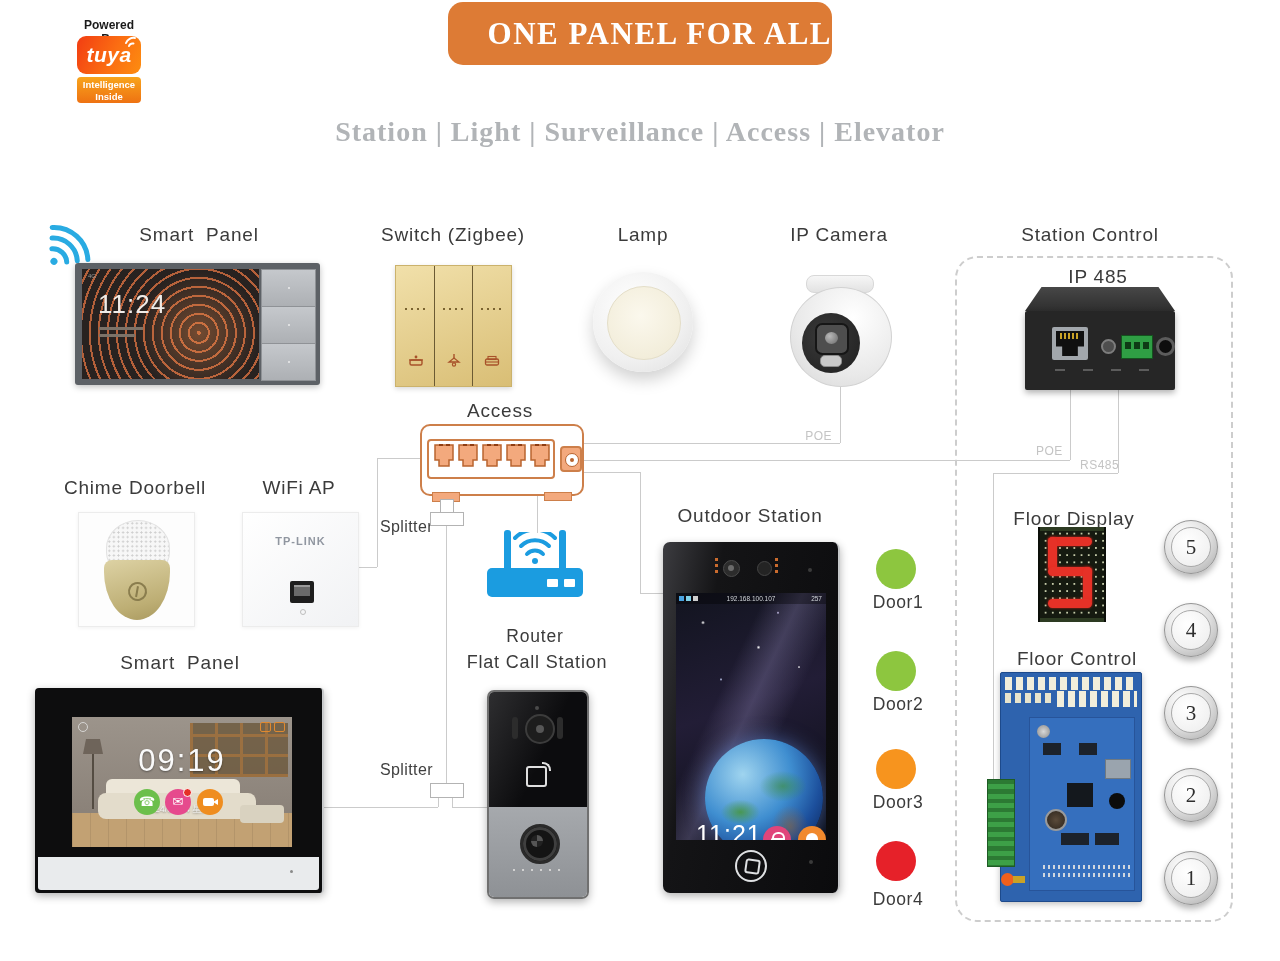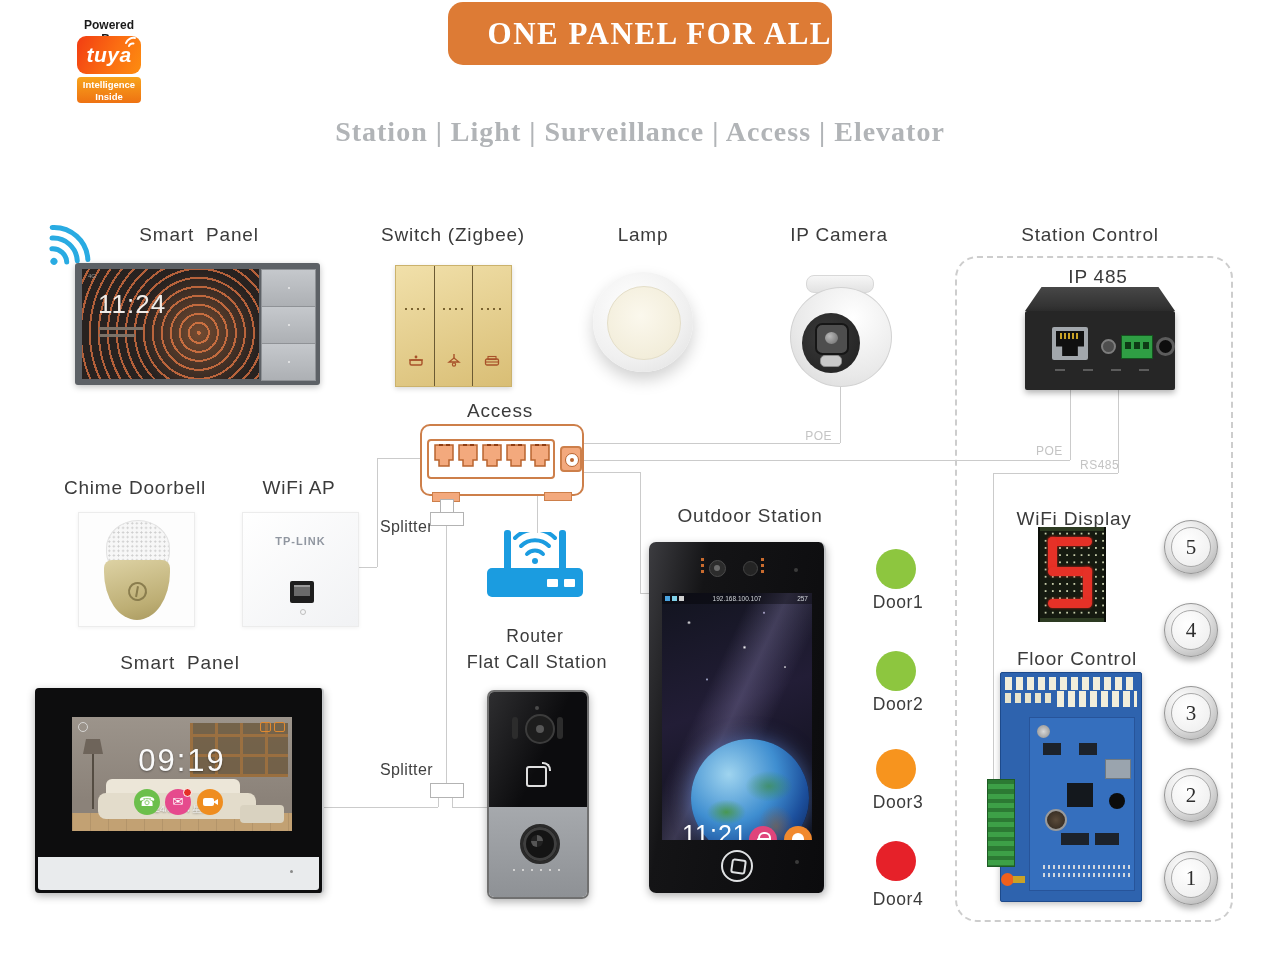--- a/index.html
+++ b/index.html
@@ -189,21 +189,21 @@
       <div class="abs" style="left:96px;top:24px;width:30px;height:22px;background:#2f9e44;border:1px solid #14521e;">
         <div class="abs" style="left:3px;top:6px;width:6px;height:7px;background:#0e3b15;"></div>
         <div class="abs" style="left:12px;top:6px;width:6px;height:7px;background:#0e3b15;"></div>
         <div class="abs" style="left:21px;top:6px;width:6px;height:7px;background:#0e3b15;"></div>
       </div>
       <div class="abs" style="left:131px;top:26px;width:13px;height:13px;border-radius:50%;background:#0d0d0d;border:3px solid #5c5c5c;"></div>
       <div class="abs" style="left:30px;top:58px;width:96px;height:2px;background:repeating-linear-gradient(90deg,#5c5c5c 0 10px,transparent 10px 28px);"></div>
     </div>
   </div>
 
-  <div class="lbl" style="left:1074px;top:508px;">WiFi Display</div>
+  <div class="lbl" style="left:1074px;top:508px;">Floor Display</div>
   <div class="abs" style="left:1038px;top:527px;width:64px;height:95px;background:#151a10;border-left:2px solid #0c0f09;border-right:2px solid #0c0f09;
               background-image:radial-gradient(#c4caa8 1.2px,transparent 1.4px);background-size:7.2px 7.2px;background-position:2px 3px;">
     <div class="abs" style="left:0;top:0;width:64px;height:4px;background:#2d3b22;"></div>
     <div class="abs" style="left:0;top:91px;width:64px;height:4px;background:#2d3b22;"></div>
     <div class="fseg" style="left:8px;top:10px;width:44px;height:9px;"></div>
     <div class="fseg" style="left:8px;top:10px;width:9px;height:34px;"></div>
     <div class="fseg" style="left:8px;top:40px;width:44px;height:9px;"></div>
     <div class="fseg" style="left:43px;top:40px;width:9px;height:38px;"></div>
     <div class="fseg" style="left:8px;top:72px;width:44px;height:9px;"></div>
   </div>
@@ -317,21 +317,21 @@
       <path d="M2 6 A 28 28 0 0 1 42 6" stroke="#1b9ce0" stroke-width="4" fill="none" stroke-linecap="round"></path>
     </svg>
     <div class="abs" style="left:0;top:38px;width:96px;height:29px;background:#1b9ce0;border-radius:5px;">
       <div class="abs" style="left:60px;top:11px;width:11px;height:8px;background:#fff;border-radius:1px;"></div>
       <div class="abs" style="left:77px;top:11px;width:11px;height:8px;background:#fff;border-radius:1px;"></div>
     </div>
   </div>
   <div class="abs" style="left:535px;top:598px;transform:translateX(-50%);font-size:17.5px;color:#3b3b3b;letter-spacing:.8px;margin-top:28px;">Router</div>
 
   <div class="lbl" style="left:750px;top:505px;">Outdoor Station</div>
-  <div class="abs" style="left:649px;top:542px;width:175px;height:351px;border-radius:7px;
+  <div class="abs" style="left:663px;top:542px;width:175px;height:351px;border-radius:7px;
               background:linear-gradient(100deg,#3c3c40 0%,#141416 26%,#0b0b0d 100%);
               border-right:2px solid #c6c8ca;box-shadow:0 3px 8px rgba(0,0,0,.3);">
     <div class="abs" style="left:52px;top:16px;width:3px;height:16px;background:repeating-linear-gradient(180deg,#c96b2e 0 3px,transparent 3px 6px);"></div>
     <div class="abs" style="left:60px;top:18px;width:15px;height:15px;border-radius:50%;background:#2c2c2c;border:1px solid #4a4a4a;">
       <div class="abs" style="left:4px;top:4px;width:6px;height:6px;border-radius:50%;background:#6b6b6b;"></div>
       </div>
     <div class="abs" style="left:94px;top:19px;width:13px;height:13px;border-radius:50%;background:#242424;border:1px solid #444;"></div>
     <div class="abs" style="left:112px;top:16px;width:3px;height:16px;background:repeating-linear-gradient(180deg,#c96b2e 0 3px,transparent 3px 6px);"></div>
     <div class="abs" style="left:145px;top:26px;width:4px;height:4px;border-radius:50%;background:#3b3b3b;"></div>
 
@@ -380,21 +380,21 @@
   <div class="door-lbl" style="left:898px;top:592px;">Door1</div>
   <div class="door" style="left: 876px; top: 651px; background: rgb(141, 198, 63);"></div>
   <div class="door-lbl" style="left:898px;top:694px;">Door2</div>
   <div class="door" style="left: 876px; top: 749px; background: rgb(247, 148, 30);"></div>
   <div class="door-lbl" style="left:898px;top:792px;">Door3</div>
   <div class="door" style="left: 876px; top: 841px; background: rgb(230, 33, 41);"></div>
   <div class="door-lbl" style="left:898px;top:889px;">Door4</div>
 
   <div class="lbl" style="left:180px;top:652px;">Smart  Panel</div>
   <div class="abs" style="left:35px;top:688px;width:287px;height:205px;background:#0d0d0e;border-radius:4px;border-right:2px solid #c9cbcd;box-shadow:0 3px 8px rgba(0,0,0,.3);">
-    <div class="abs" style="left:37px;top:29px;width:220px;height:114px;overflow:hidden;background:linear-gradient(#9c948b,#8b8279 72%);">
+    <div class="abs" style="left:37px;top:29px;width:220px;height:130px;overflow:hidden;background:linear-gradient(#9c948b,#8b8279 72%);">
       <div class="abs" style="left:0;top:96px;width:220px;height:34px;background:repeating-linear-gradient(90deg,rgba(0,0,0,.08) 0 1px,transparent 1px 18px),#c2a173;"></div>
       <div class="abs" style="left:118px;top:6px;width:98px;height:54px;
            background:repeating-linear-gradient(90deg,#9c6b35 0 3px,transparent 3px 25px),repeating-linear-gradient(0deg,#9c6b35 0 3px,transparent 3px 20px),#6e5b40;opacity:.85;"></div>
       <div class="abs" style="left:20px;top:36px;width:2px;height:56px;background:#544c42;"></div>
       <div class="abs" style="left:11px;top:22px;width:20px;height:15px;background:#6e645a;clip-path:polygon(15% 0,85% 0,100% 100%,0 100%);"></div>
       <div class="abs" style="left:34px;top:62px;width:134px;height:22px;background:#ece6d8;border-radius:6px;"></div>
       <div class="abs" style="left:26px;top:76px;width:158px;height:26px;background:#e3dccb;border-radius:8px;"></div>
       <div class="abs" style="left:168px;top:88px;width:44px;height:18px;background:#d9d2c0;border-radius:4px;"></div>
       <div class="abs" style="left:6px;top:5px;width:8px;height:8px;border:1.5px solid #e4e4e4;border-radius:50%;opacity:.8;"></div>
       <div class="abs" style="left:188px;top:5px;width:9px;height:8px;border:1.5px solid #e0892f;border-radius:2px;"></div>

